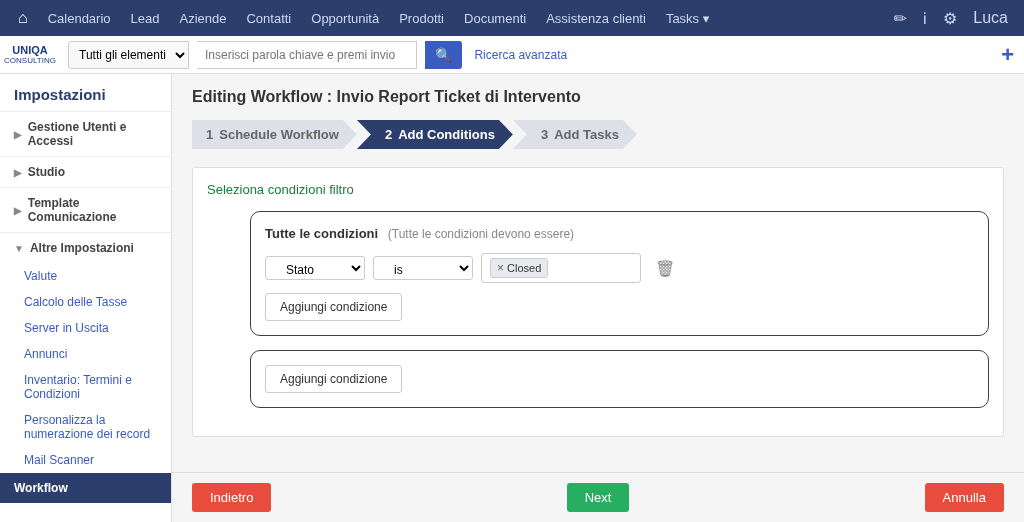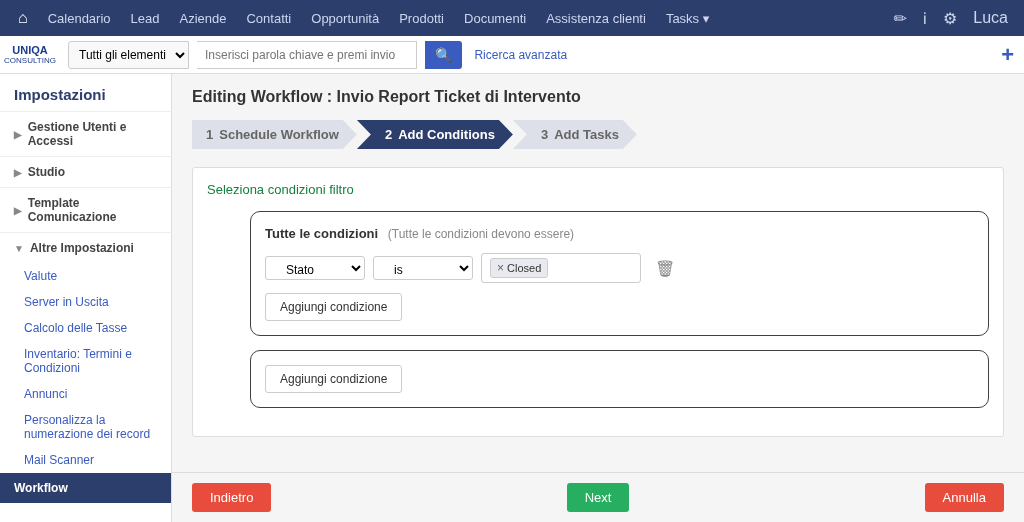--- a/index.html
+++ b/index.html
@@ -387,24 +387,24 @@
         <span>Template Comunicazione</span>
       </div>
     </div>
 
     <div class="sidebar-section">
       <div class="sidebar-section-header">
         <span class="arrow">▼</span>
         <span>Altre Impostazioni</span>
       </div>
       <div class="sidebar-item">Valute</div>
+      <div class="sidebar-item">Calcolo delle Tasse</div>
       <div class="sidebar-item">Server in Uscita</div>
-      <div class="sidebar-item">Calcolo delle Tasse</div>
+      <div class="sidebar-item">Annunci</div>
       <div class="sidebar-item">Inventario: Termini e Condizioni</div>
-      <div class="sidebar-item">Annunci</div>
       <div class="sidebar-item">Personalizza la numerazione dei record</div>
       <div class="sidebar-item">Mail Scanner</div>
     </div>
 
     <div class="sidebar-active">Workflow</div>
   </aside>
 
   <div style="flex:1; display:flex; flex-direction:column;">
     <div class="content">
 

